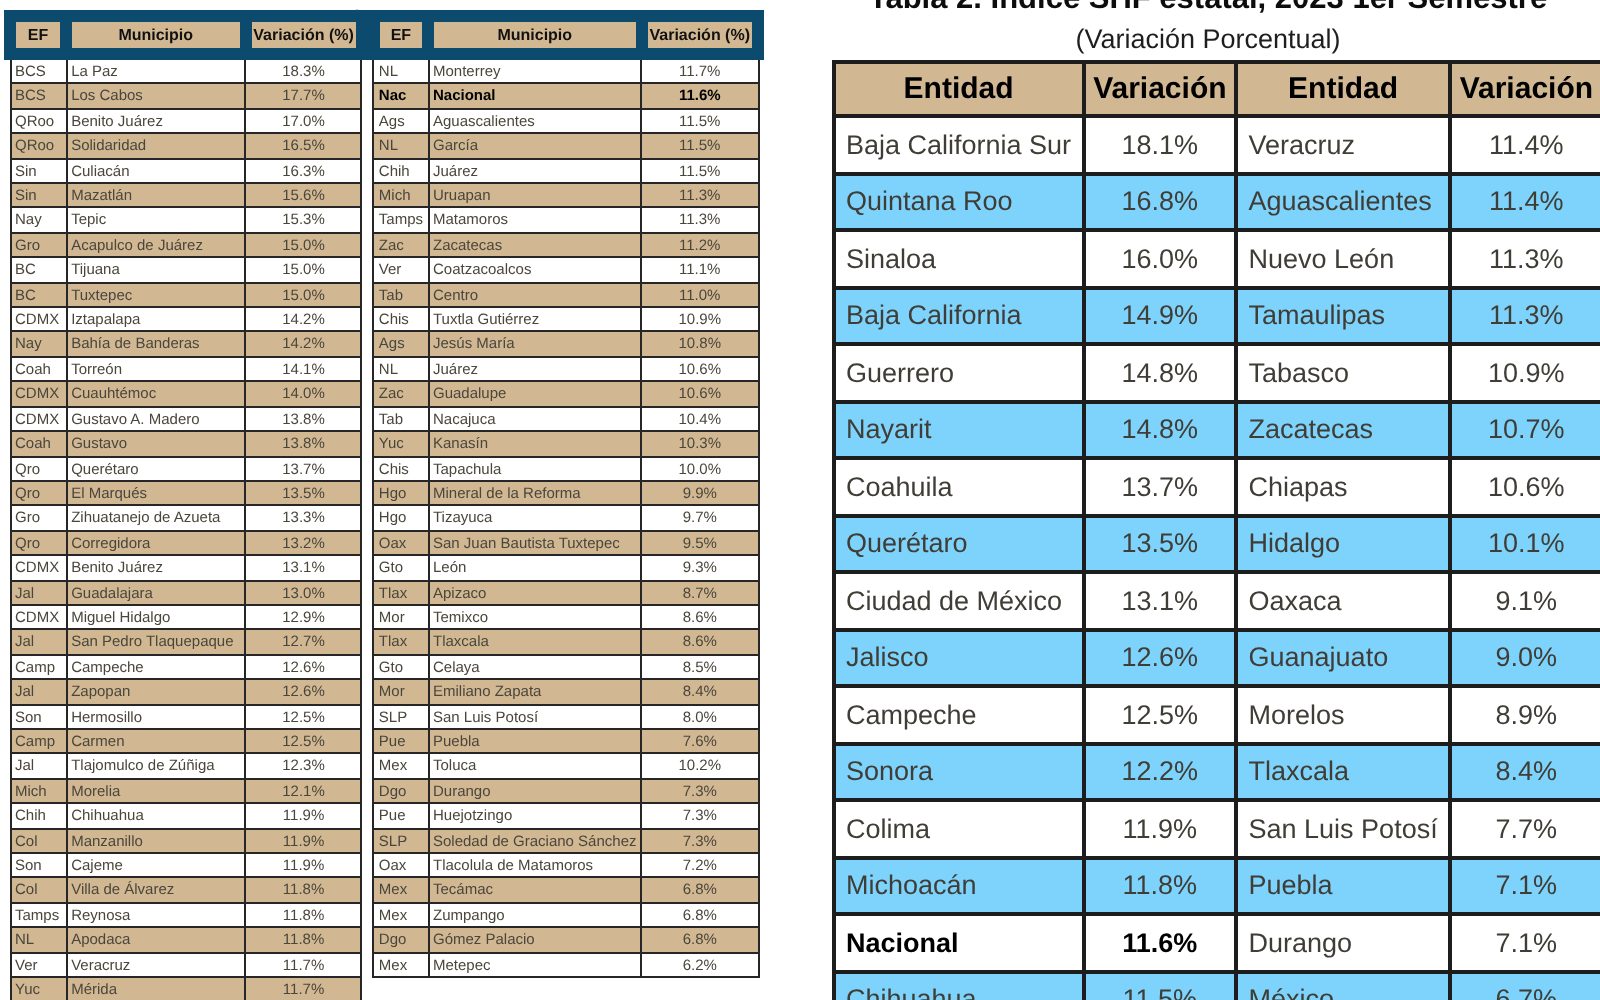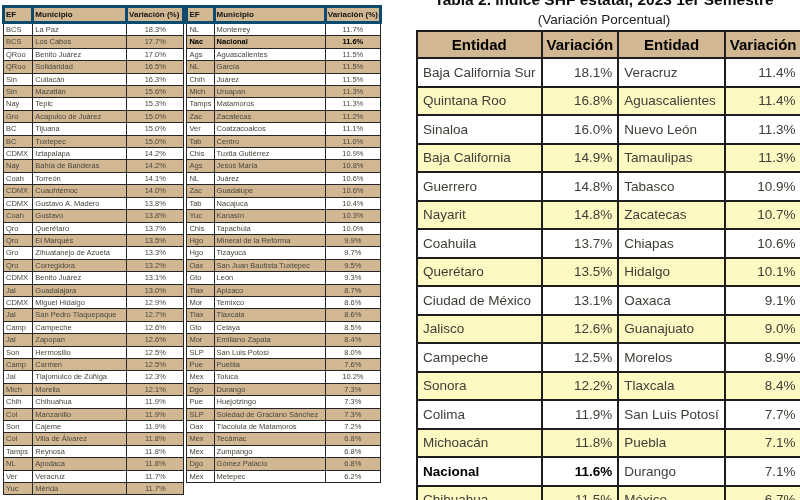--- a/index.html
+++ b/index.html
@@ -9,22 +9,22 @@
   }
 
   
   .left-panel { position:absolute; left:2px; top:0; width:380px; }
   .clip-sub-left { height:5px; overflow:hidden; text-align:center; }
   .clip-sub-left span { display:inline-block; margin-top:-10px; font-size:11px; color:#333; }
 
   .muni-tables { display:flex; align-items:flex-start; }
   table.muni { border-collapse:collapse; table-layout:fixed; }
   table.muni th {
-    background:#d2b892; border:3px solid #0c4a6e; color:#111;
-    font-size:8px; font-weight:bold; padding:2px 1px; line-height:9px; text-align:left;
+    background:#d2b892; border:6px solid #0c4a6e; color:#111;
+    font-size:8px; font-weight:bold; padding:2px 1px; line-height:9px; text-align:center;
     white-space:nowrap; overflow:hidden;
   }
   table.muni td {
     border:1px solid #262626; background:#ffffff; color:#4a463c;
     font-size:7.5px; line-height:9.4px; padding:1px 2px;
     white-space:nowrap; overflow:hidden;
   }
   table.muni td.c-var { text-align:center; }
   table.muni tr.alt td { background:#d2b892; }
   table.muni tr.boldrow td { font-weight:bold; color:#000; }
@@ -39,22 +39,22 @@
   table.state th {
     border:2px solid #1d1d1d; background:#d2b892; color:#000;
     font-size:15px; font-weight:bold; padding:2px 4px; height:21px; text-align:center;
     white-space:nowrap; overflow:hidden;margin-left:12px;
   }
   table.state td {
     border:2px solid #1d1d1d; background:#ffffff; color:#3f3d36;
     font-size:13.5px; padding:2px 5px; height:22.5px;
     white-space:nowrap; overflow:hidden;
   }
-  table.state td.c-var { text-align:right; }
-  table.state tr.alt td { background:#fef9c3; }
+  table.state td.c-var { text-align:center; }
+  table.state tr.alt td { background:#7dd3fc; }
   table.state td.boldcell { font-weight:bold; color:#000; }
 </style>
 </head>
 <body>
 
 <div class="left-panel">
   <div class="clip-sub-left">
     <span>(Variación Porcentual)</span>
   </div>
   <div class="muni-tables">

